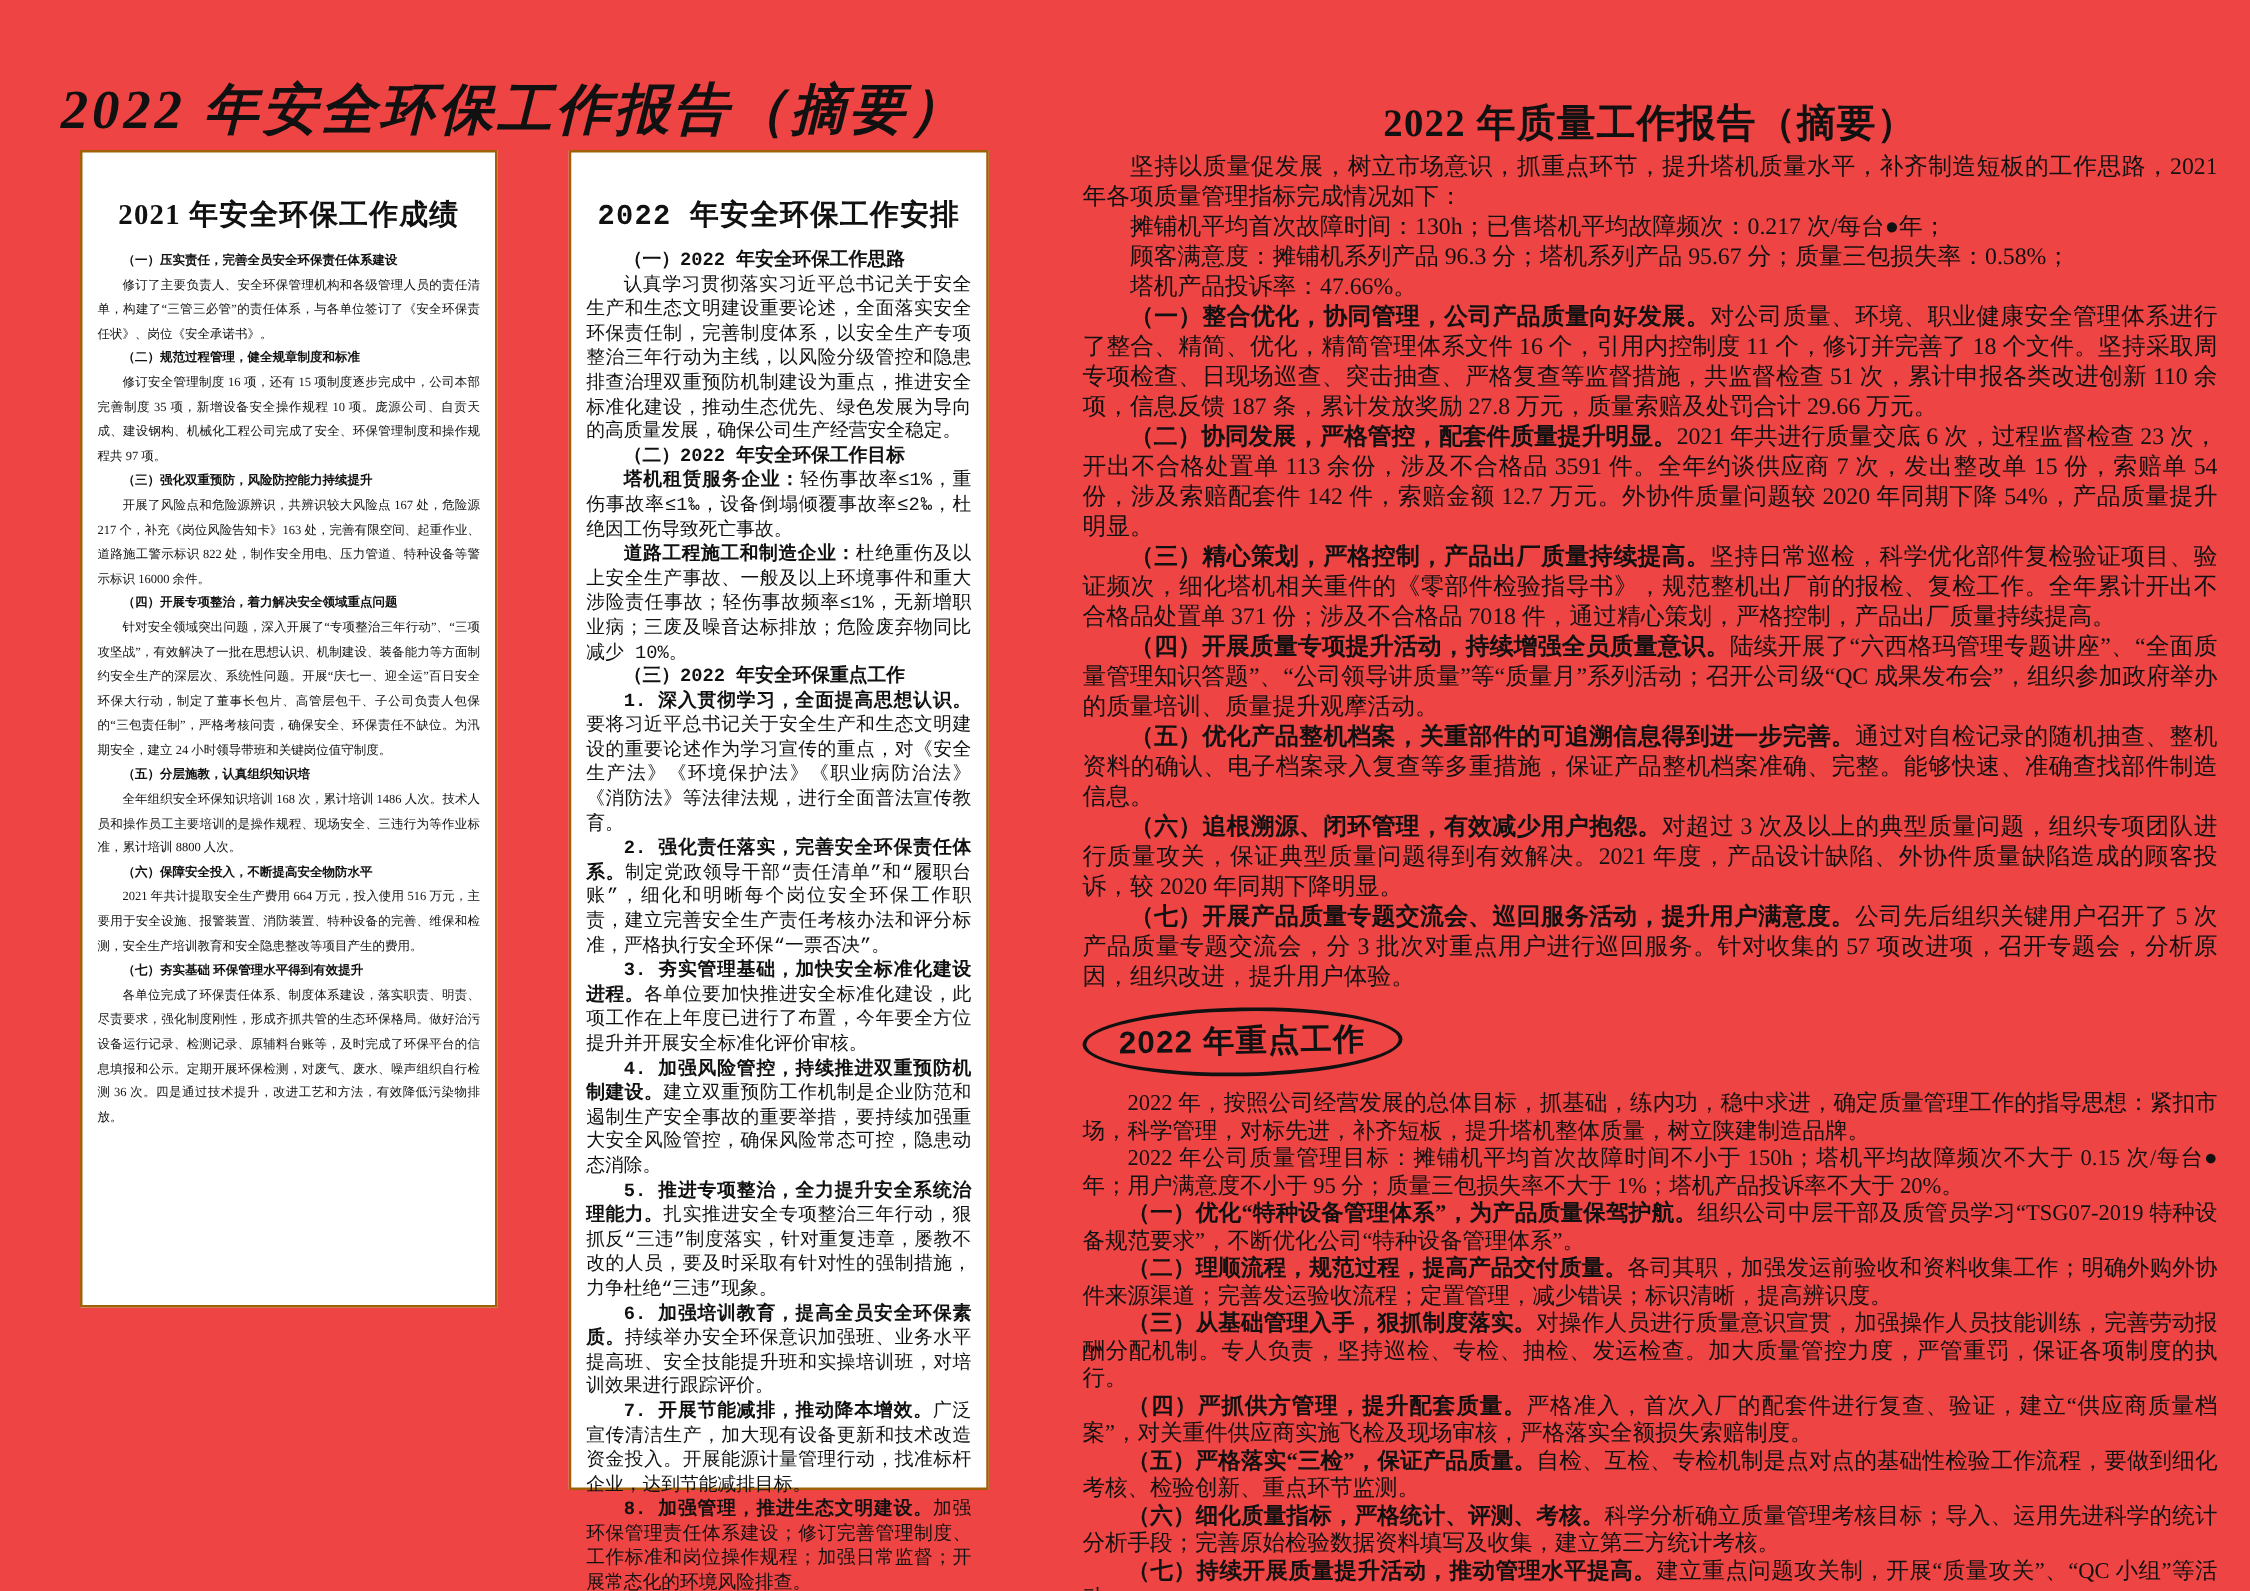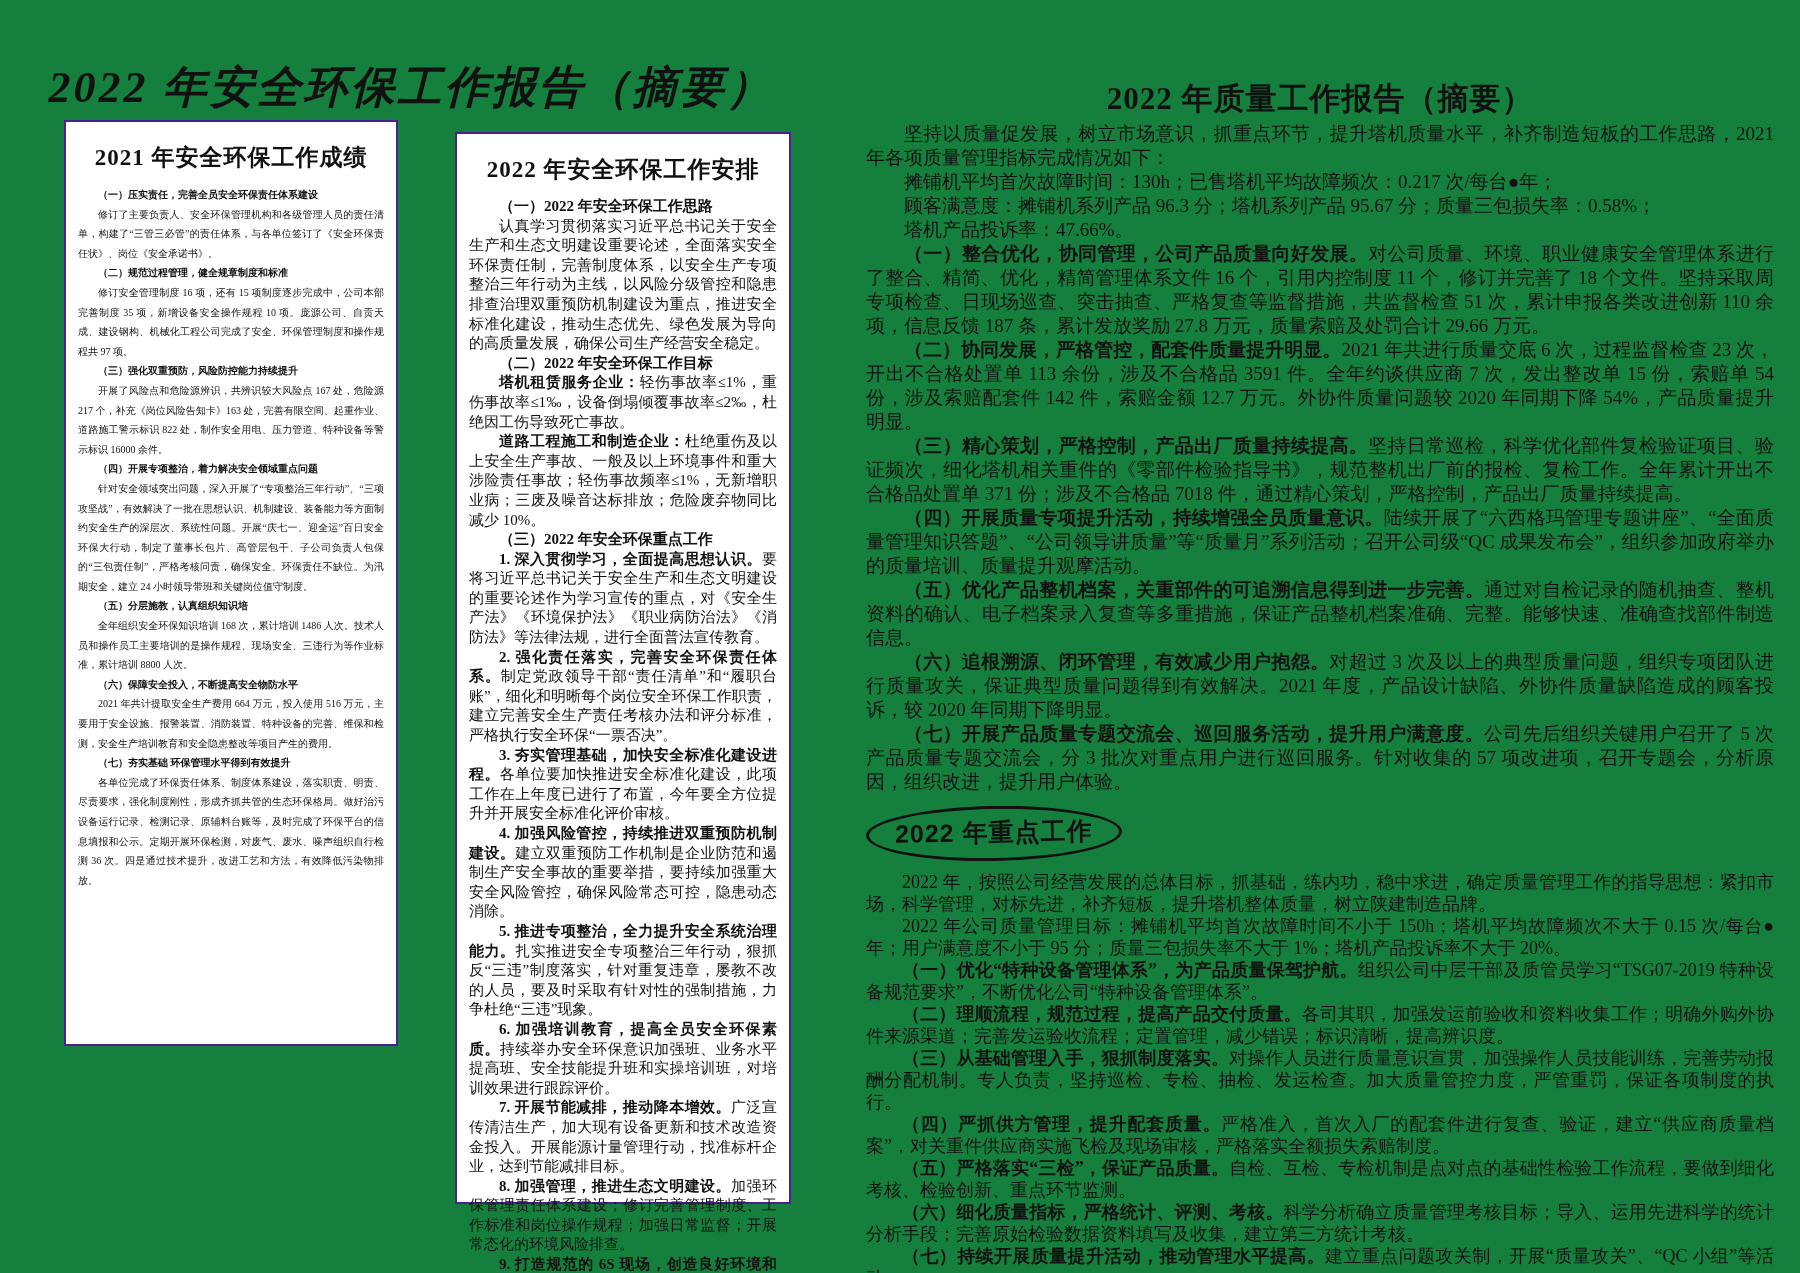--- a/index.html
+++ b/index.html
@@ -1,24 +1,24 @@
 <!DOCTYPE html>
 <html><head>
 <meta charset="utf-8">
 <style>
   html,body{margin:0;padding:0;background:#e8e8e8;}
-  .sheet{position:relative;width:1800px;height:1273px;background:#15803d;overflow:hidden;
+  .sheet{position:relative;width:1800px;height:1273px;background:#ef4444;overflow:hidden;
          font-family:"Liberation Serif","DejaVu Serif",serif;color:#111;}
   
   .page-left{position:absolute;left:0;top:0;width:822px;height:1273px;}
   .cal-title{position:absolute;left:0;top:58px;width:822px;margin:0;text-align:center;
              font-size:44px;font-weight:bold;font-style:italic;letter-spacing:3px;}
-  .col-box{position:absolute;border:2px solid #4c1d95;box-sizing:border-box;padding:4px 12px 8px;background:#fff;}
+  .col-box{position:absolute;border:2px solid #a16207;box-sizing:border-box;padding:18px 12px 8px;background:#fff;}
   .box-left{left:64px;top:120px;width:334px;height:926px;}
-  .box-right{left:455px;top:132px;width:336px;height:1072px;}
+  .box-right{left:455px;top:120px;width:336px;height:1072px;font-family:Liberation Mono, monospace;}
   .col-box h2{margin:16px 0 12px;text-align:center;font-size:23px;font-weight:bold;letter-spacing:1px;}
   .col-box p{margin:0;text-align:justify;text-indent:2em;}
   .box-left p{font-size:10px;line-height:19.6px;}
   .box-right p{font-size:15px;line-height:19.6px;}
   .sec-h{font-weight:bold;}
   .sec-b b{font-weight:bold;}
   
   .page-right{position:absolute;left:860px;top:0;width:920px;height:1273px;}
   .page-right h1{margin:0;position:absolute;top:78px;left:0;width:920px;text-align:center;
                  font-size:31px;font-weight:bold;letter-spacing:1px;}

